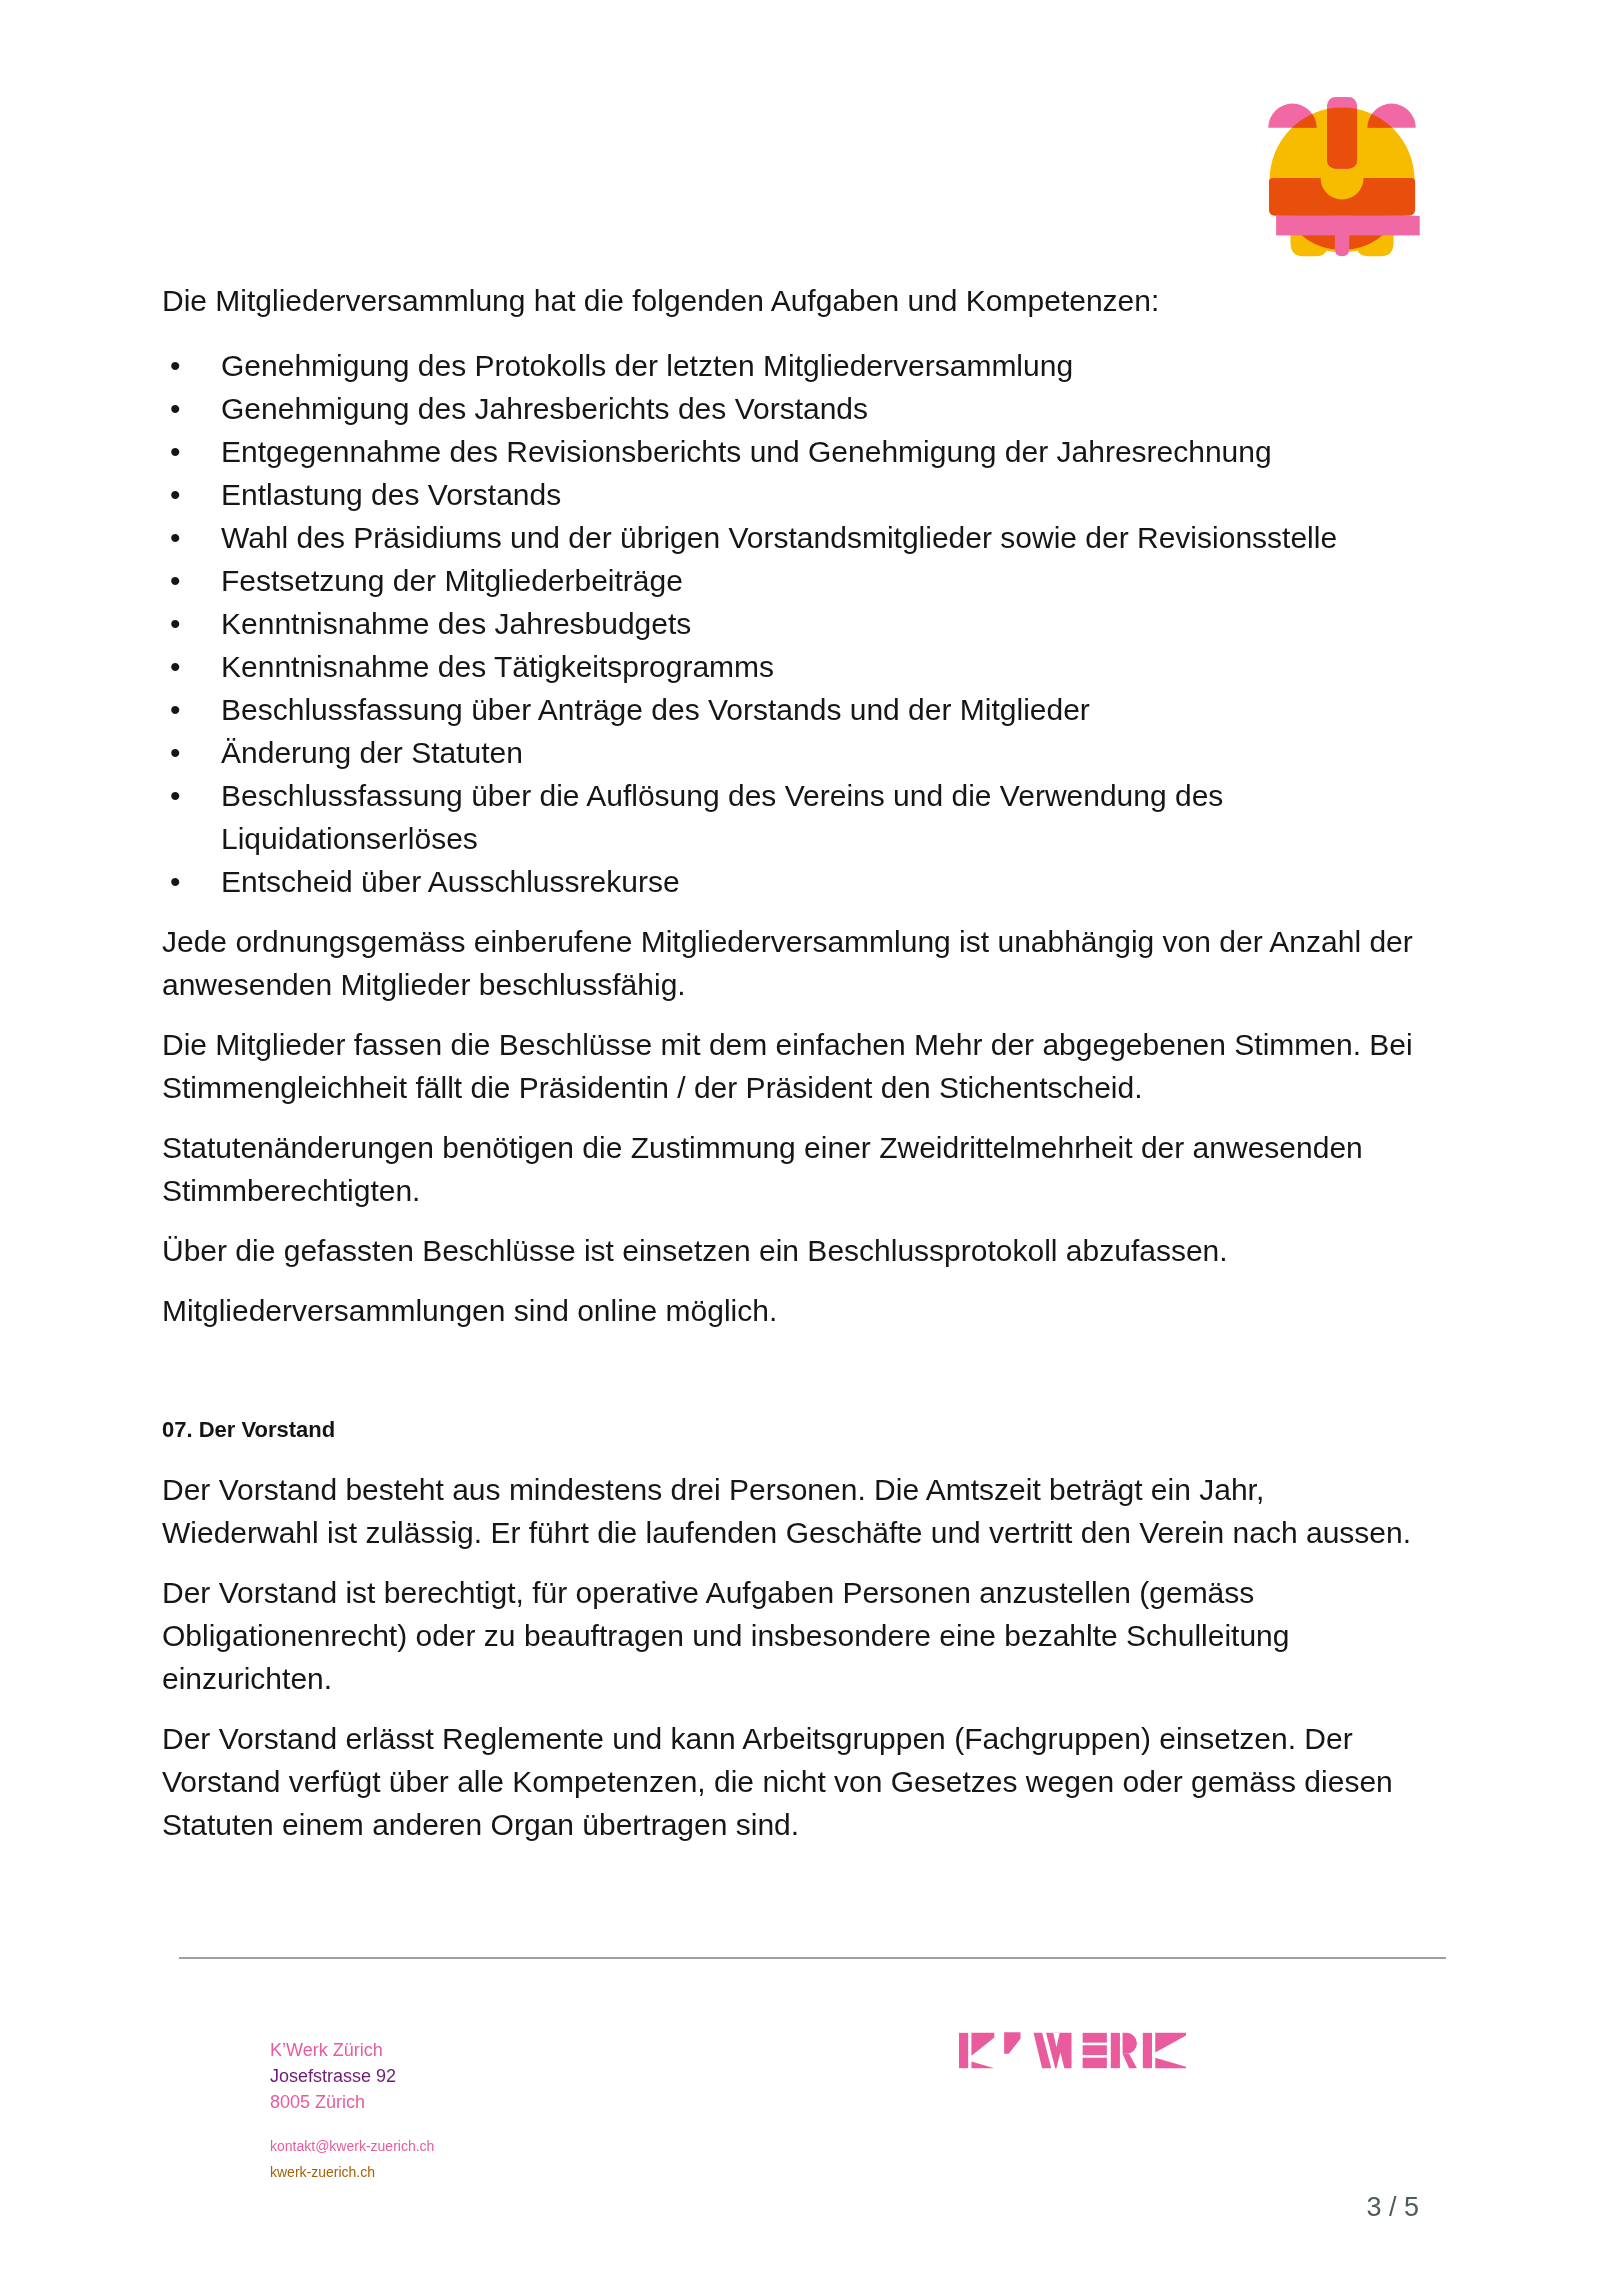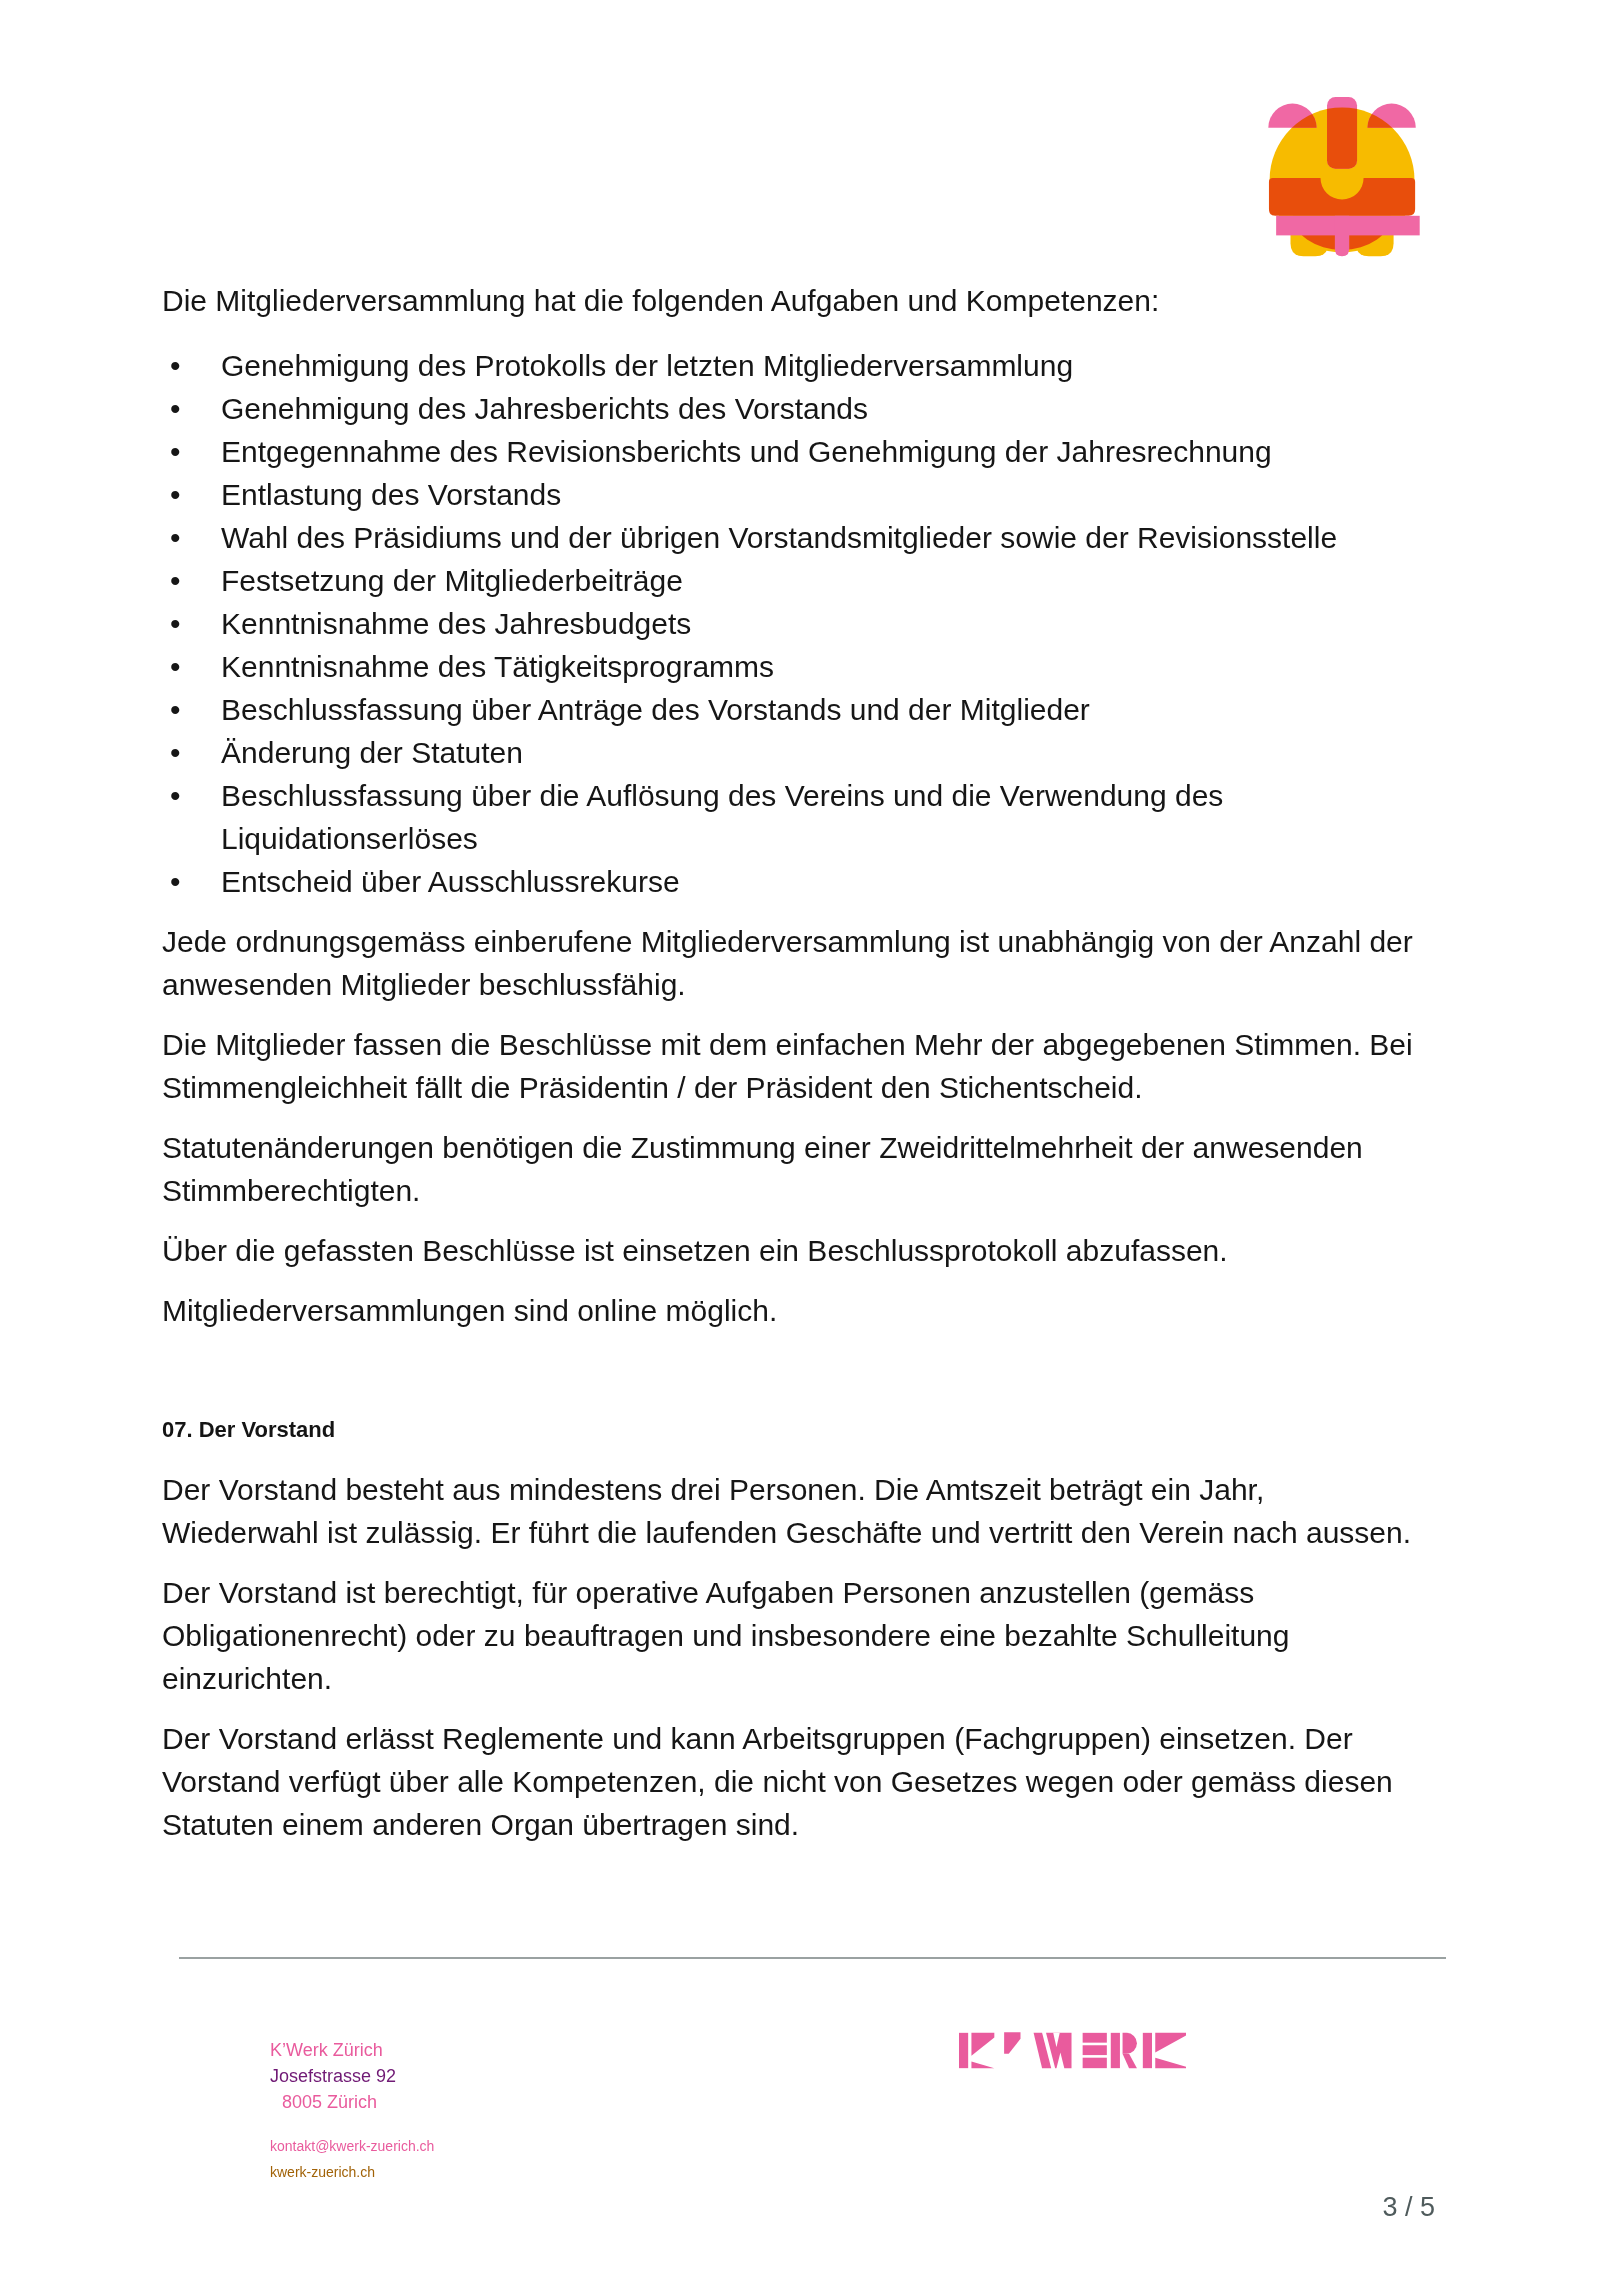--- a/index.html
+++ b/index.html
@@ -21,21 +21,21 @@
   ul.bullets li::before { content: "\2022"; position: absolute; left: 7.9px; top: 0; }
   .section-heading { font-size: 22px; line-height: 43px; font-weight: 700;
                      margin: 76px 0 0 0; color: #141414; }
 
   
   .footer-rule { position: absolute; left: 179px; top: 1957px; width: 1267px; height: 2px; background: #9aa1a1; }
   .footer-address { position: absolute; left: 270px; top: 2037px; font-size: 18px; line-height: 26px; }
   .footer-contact { position: absolute; left: 270px; top: 2133px; font-size: 14px; line-height: 26px; }
   .footer-address div, .footer-contact div { white-space: nowrap; }
   .footer-logo { position: absolute; left: 959px; top: 2032px; width: 227px; height: 37px; }
-  .page-number { position: absolute; right: 188px; top: 2193px; font-size: 27px; line-height: 29px; }
+  .page-number { position: absolute; right: 204px; top: 2193px; font-size: 27px; line-height: 29px; }
 </style>
 </head>
 <body>
 
 <div class="page">
 
   <svg class="brand-mark" viewBox="0 0 236 250" aria-hidden="true">
     <defs>
       <clipPath id="bodyClip">
           <circle cx="115" cy="131" r="111"></circle>
@@ -104,21 +104,21 @@
     <p class="para">Der Vorstand erlässt Reglemente und kann Arbeitsgruppen (Fachgruppen) einsetzen. Der
 Vorstand verfügt über alle Kompetenzen, die nicht von Gesetzes wegen oder gemäss diesen
 Statuten einem anderen Organ übertragen sind.</p>
   </main>
 
   <div class="footer-rule" style="background: rgb(154, 161, 161);"></div>
 
   <div class="footer-address">
     <div style="color: rgb(233, 91, 157);">K’Werk Zürich</div>
     <div style="color: #701a75;">Josefstrasse 92</div>
-    <div style="color: rgb(233, 91, 157); margin-left: 12px;">8005 Zürich</div>
+    <div style="color: rgb(233, 91, 157);">8005 Zürich</div>
   </div>
 
   <div class="footer-contact">
     <div style="color: rgb(233, 91, 157);">kontakt@kwerk-zuerich.ch</div>
     <div style="color: #a16207;">kwerk-zuerich.ch</div>
   </div>
 
   <svg class="footer-logo" viewBox="0 0 347 56" aria-hidden="true">
     <g>
 

